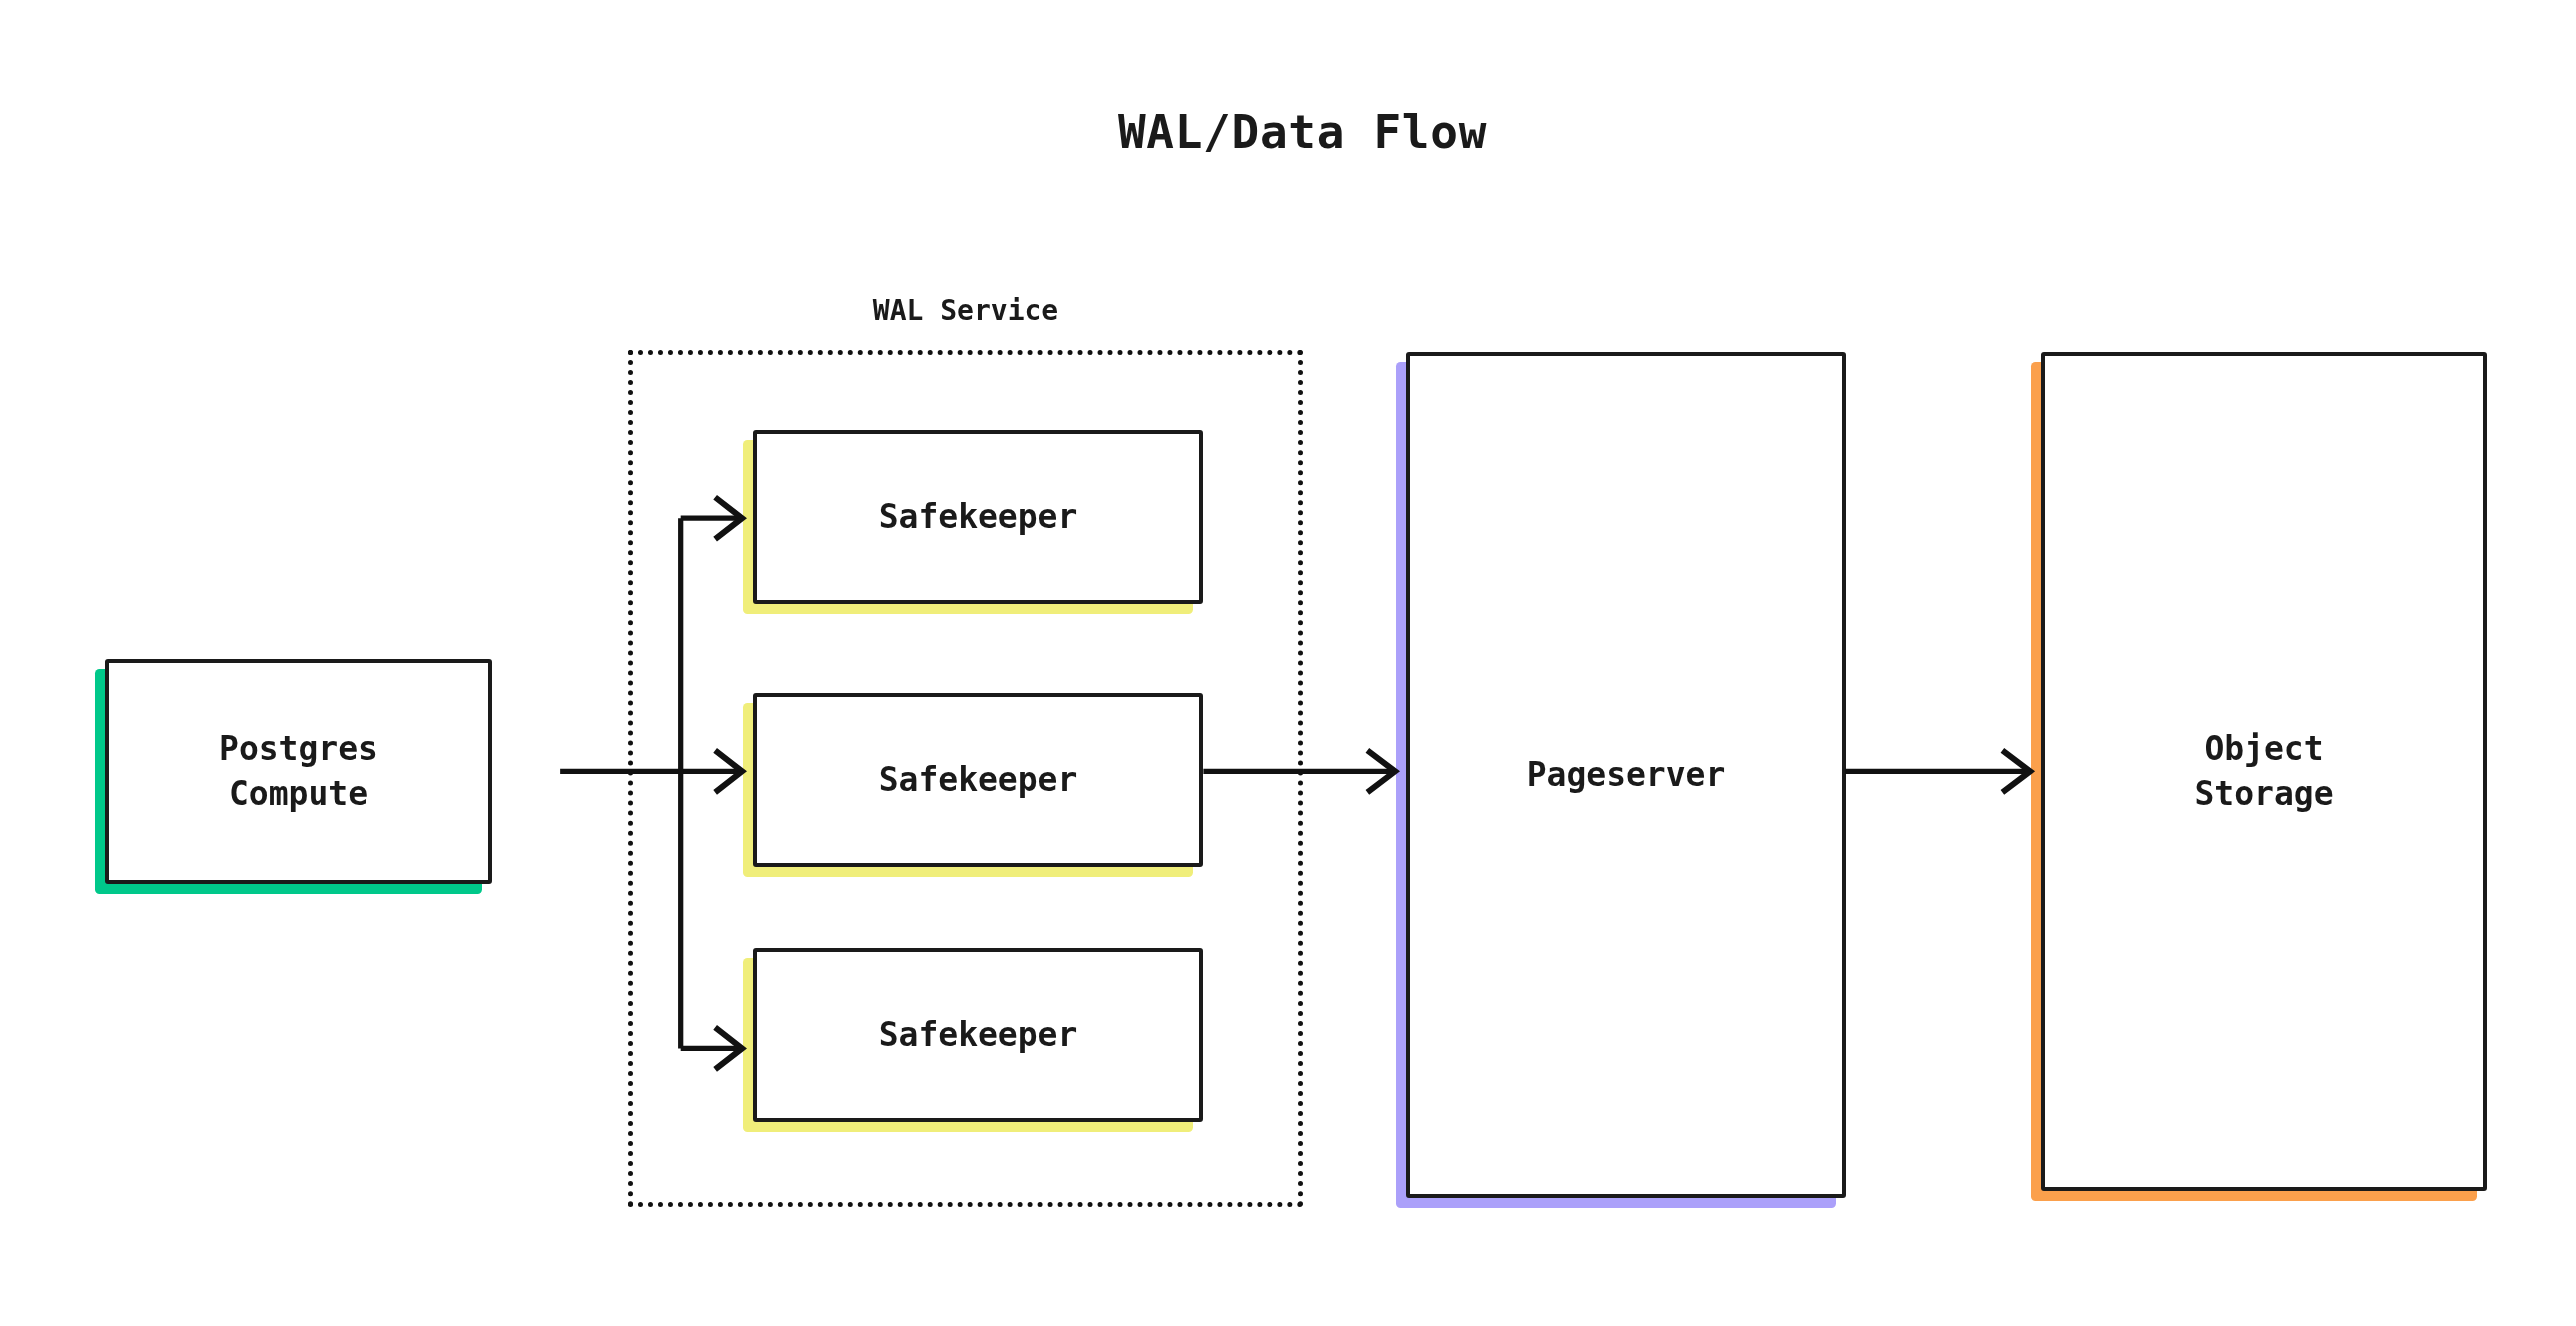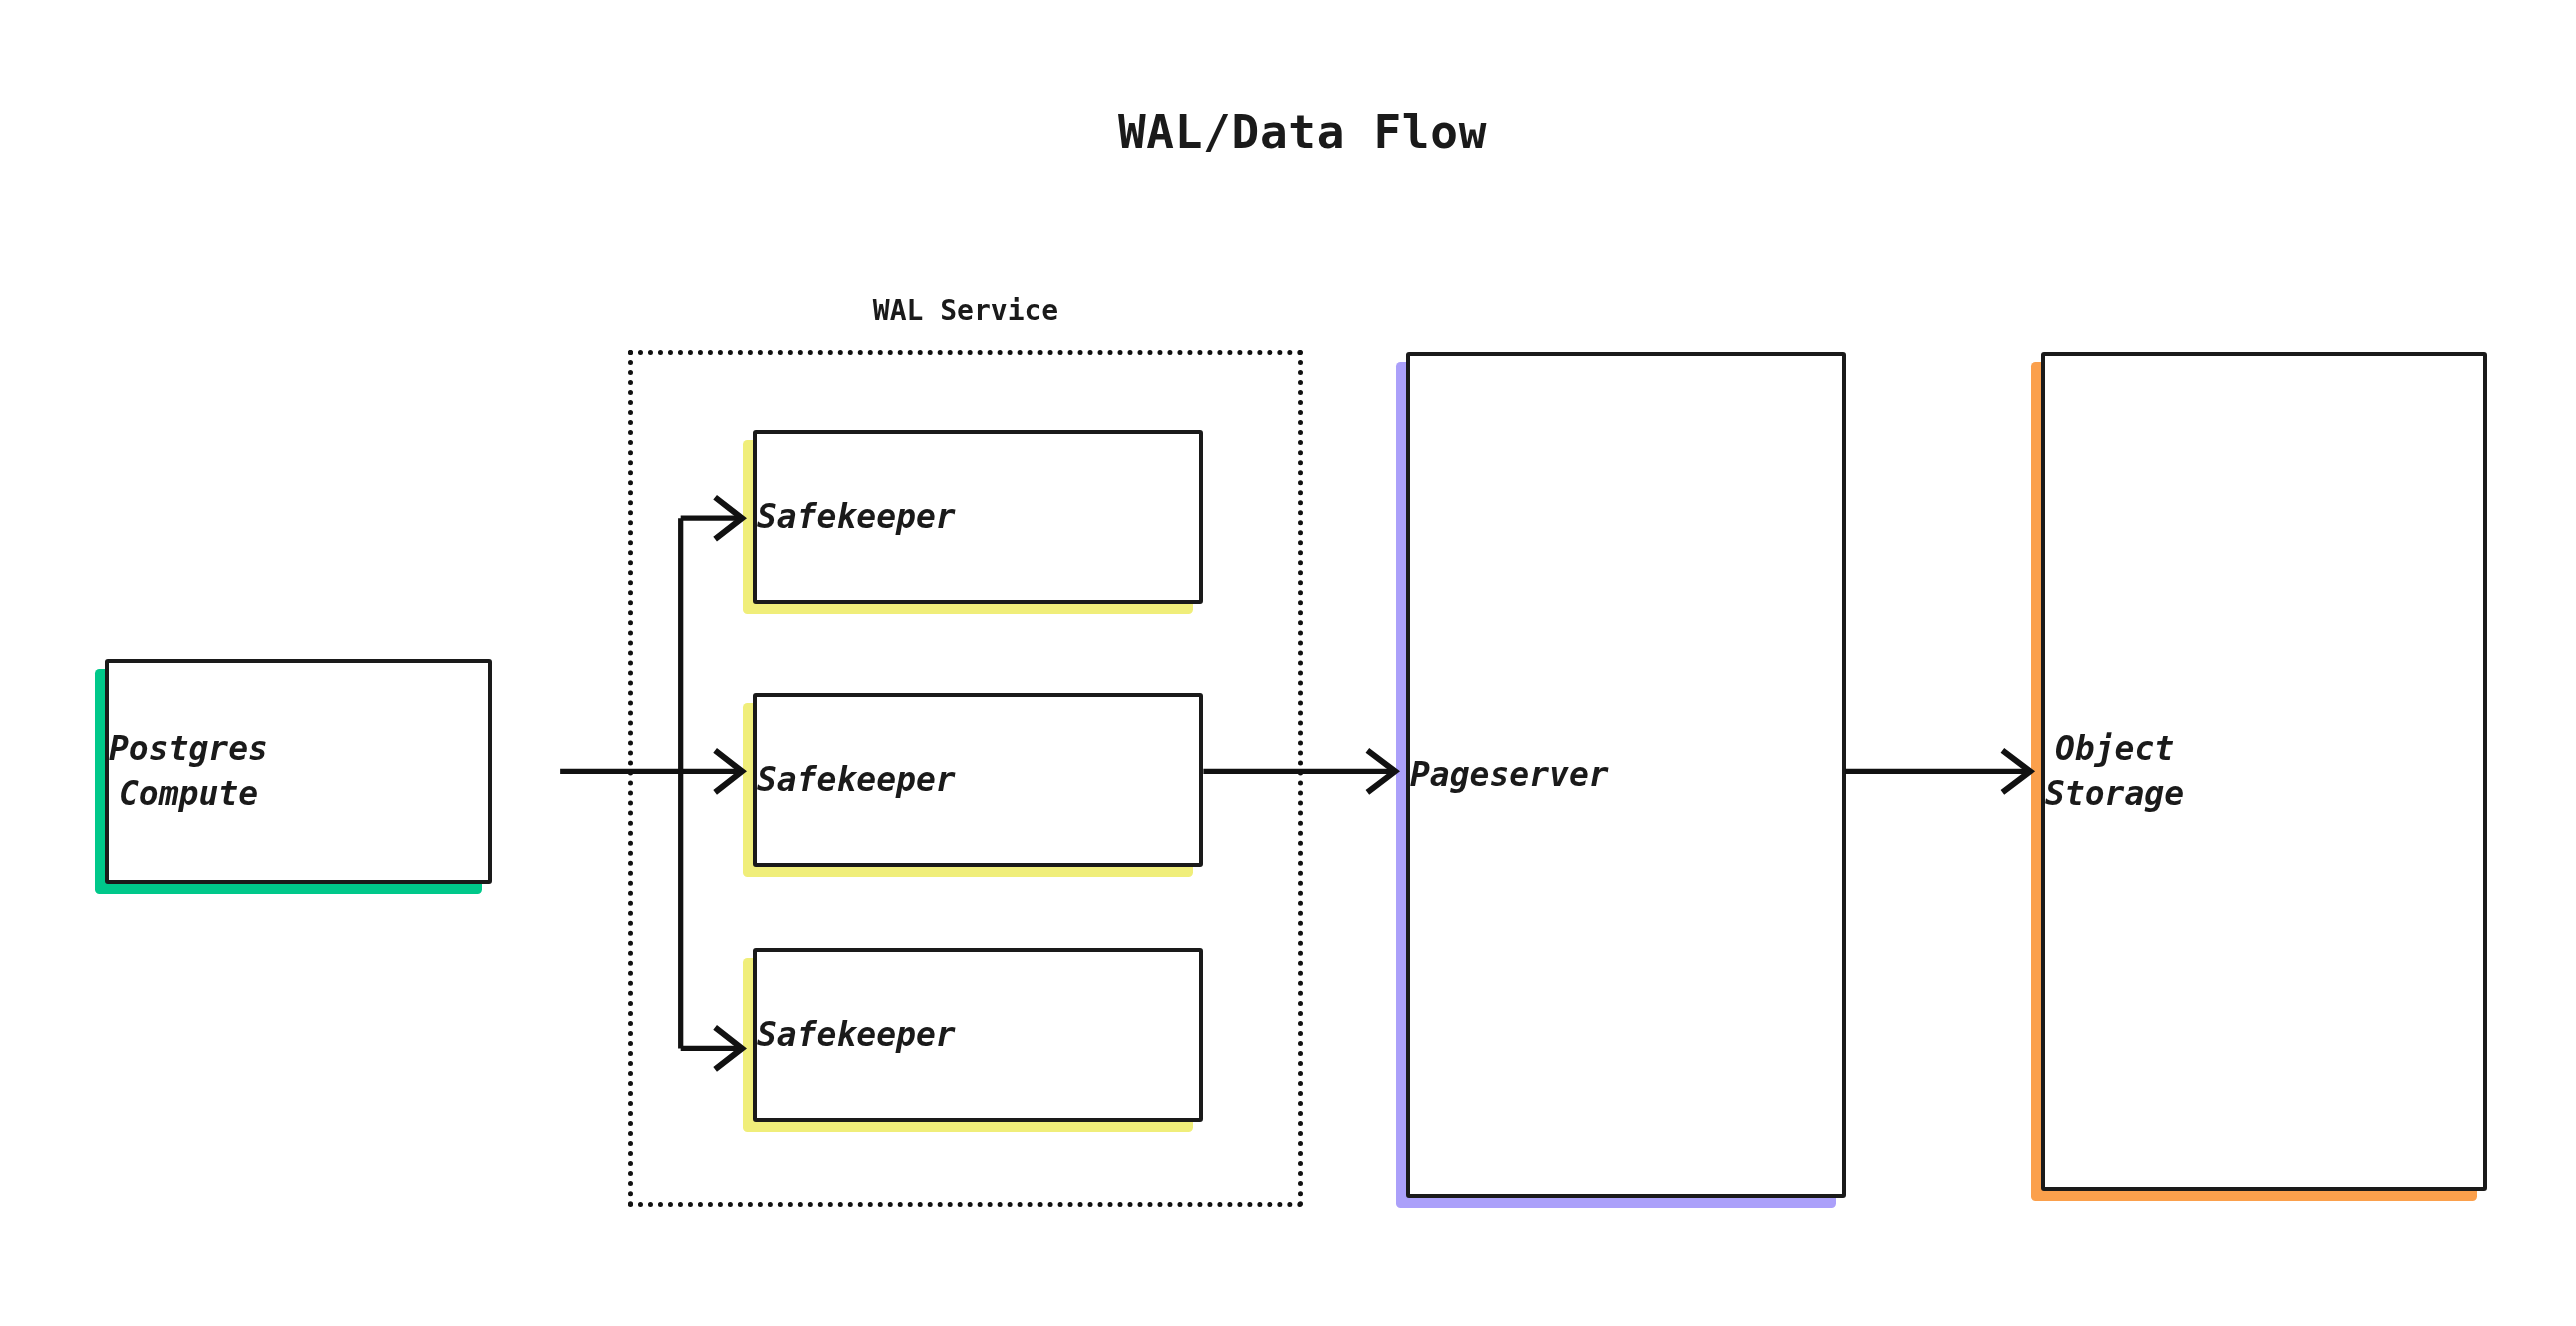--- a/index.html
+++ b/index.html
@@ -75,21 +75,21 @@
     top: 0;
     width: 100%;
     height: 100%;
     background: #ffffff;
     border: 4.5px solid #1a1a1a;
     border-radius: 3px;
     box-sizing: border-box;
     z-index: 1;
     display: flex;
     align-items: center;
-    font-style: italic;
+    justify-content: center;
   }
   .node .label {
     font-family: "DejaVu Sans Mono", monospace;
     font-weight: bold;
     font-size: 33px;
     line-height: 1.36;
     color: #1a1a1a;
     text-align: center;
     white-space: pre-line;
   }

